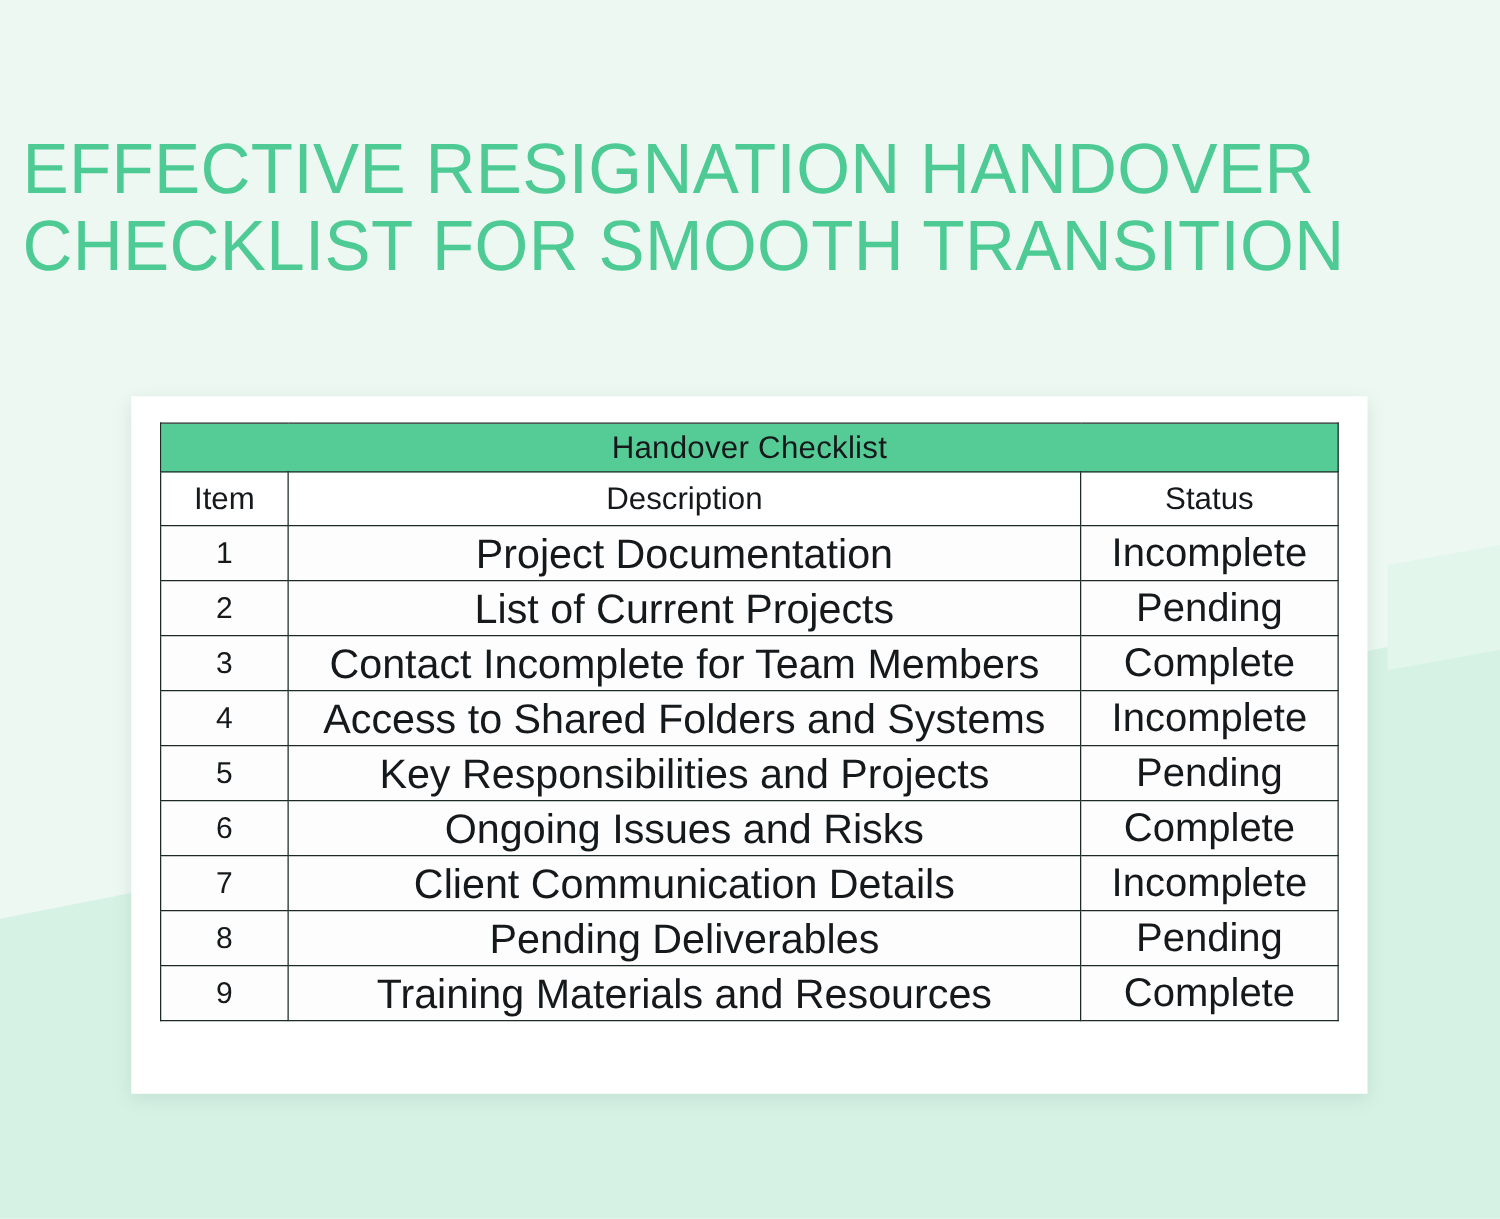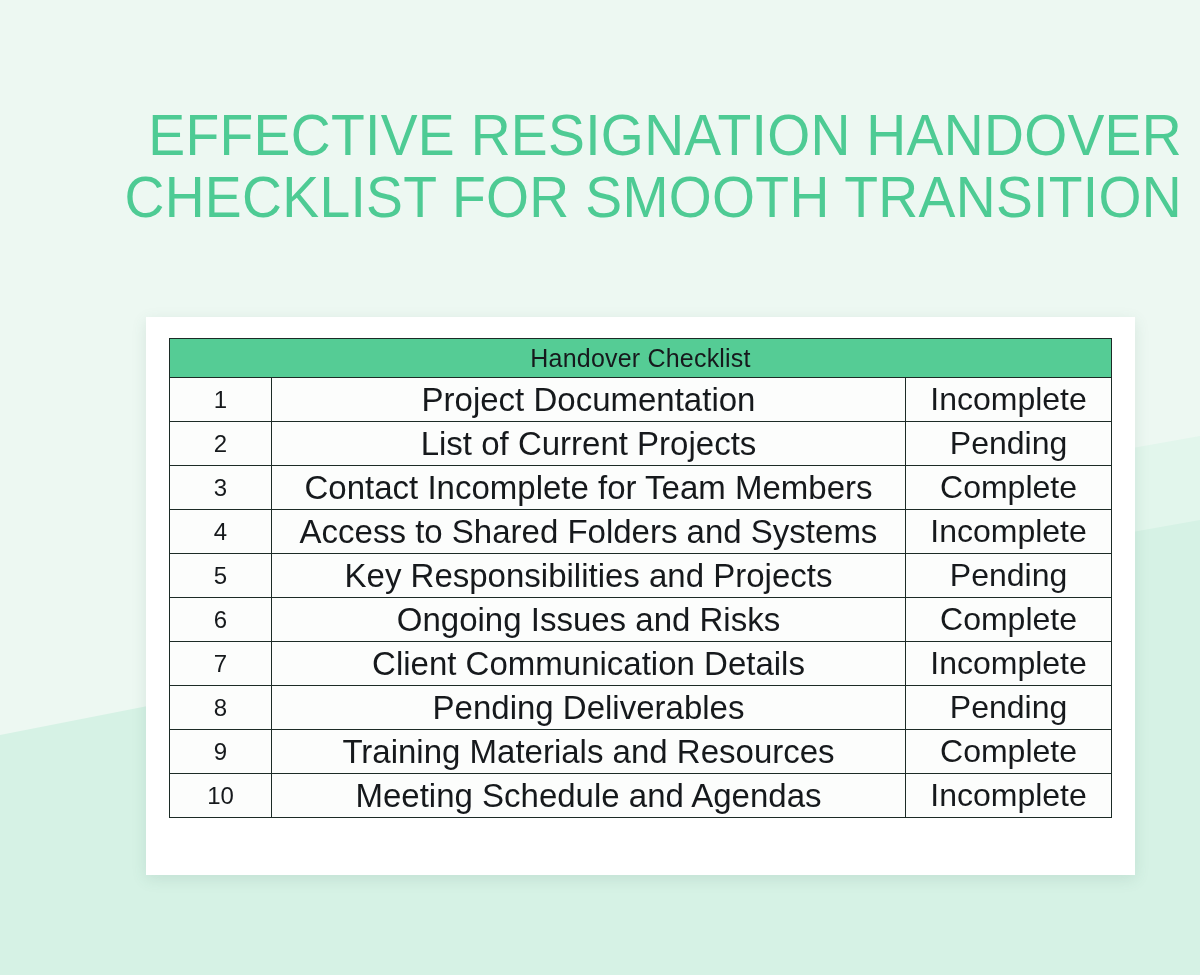--- a/index.html
+++ b/index.html
@@ -27,21 +27,21 @@
     inset: 0;
   }
 
   
   #title-block {
     position: absolute;
     top: 104px;
     left: 0;
     width: 1200px;
     z-index: 2;
-    text-align: right;
+    text-align: left;
   }
   .title-line {
     display: block;
     font-family: "Liberation Sans", sans-serif;
     font-weight: 300;
     font-size: 57px;
     line-height: 62px;
     letter-spacing: 0.3px;
     color: #4ecb94;
     white-space: nowrap;
@@ -52,21 +52,20 @@
   
   #card {
     position: absolute;
     left: 105px;
     top: 317px;
     width: 989px;
     height: 558px;
     background: #ffffff;
     box-shadow: 0 4px 14px rgba(60, 110, 90, 0.13);
     z-index: 2;
-    margin-left: 41px;
   }
 
   
   #checklist-table {
     position: absolute;
     left: 23px;
     top: 21px;
     width: 942px;
     border-collapse: collapse;
     table-layout: fixed;
@@ -138,20 +137,25 @@
   <table id="checklist-table">
     <colgroup>
       <col class="col-item">
       <col class="col-desc">
       <col class="col-status">
     </colgroup>
     <thead>
       <tr>
         <th class="banner-cell" colspan="3">Handover Checklist</th>
       </tr>
+      <tr>
+        <th class="head-cell">Item</th>
+        <th class="head-cell">Description</th>
+        <th class="head-cell">Status</th>
+      </tr>
     </thead>
     <tbody>
       <tr>
         <td class="data-cell cell-item">1</td>
         <td class="data-cell cell-desc">Project Documentation</td>
         <td class="data-cell cell-status">Incomplete</td>
       </tr>
       <tr>
         <td class="data-cell cell-item">2</td>
         <td class="data-cell cell-desc">List of Current Projects</td>
@@ -185,20 +189,15 @@
       <tr>
         <td class="data-cell cell-item">8</td>
         <td class="data-cell cell-desc">Pending Deliverables</td>
         <td class="data-cell cell-status">Pending</td>
       </tr>
       <tr>
         <td class="data-cell cell-item">9</td>
         <td class="data-cell cell-desc">Training Materials and Resources</td>
         <td class="data-cell cell-status">Complete</td>
       </tr>
-      <tr>
-        <td class="data-cell cell-item">10</td>
-        <td class="data-cell cell-desc">Meeting Schedule and Agendas</td>
-        <td class="data-cell cell-status">Incomplete</td>
-      </tr>
     </tbody>
   </table>
 </div>
 
 </body></html>

